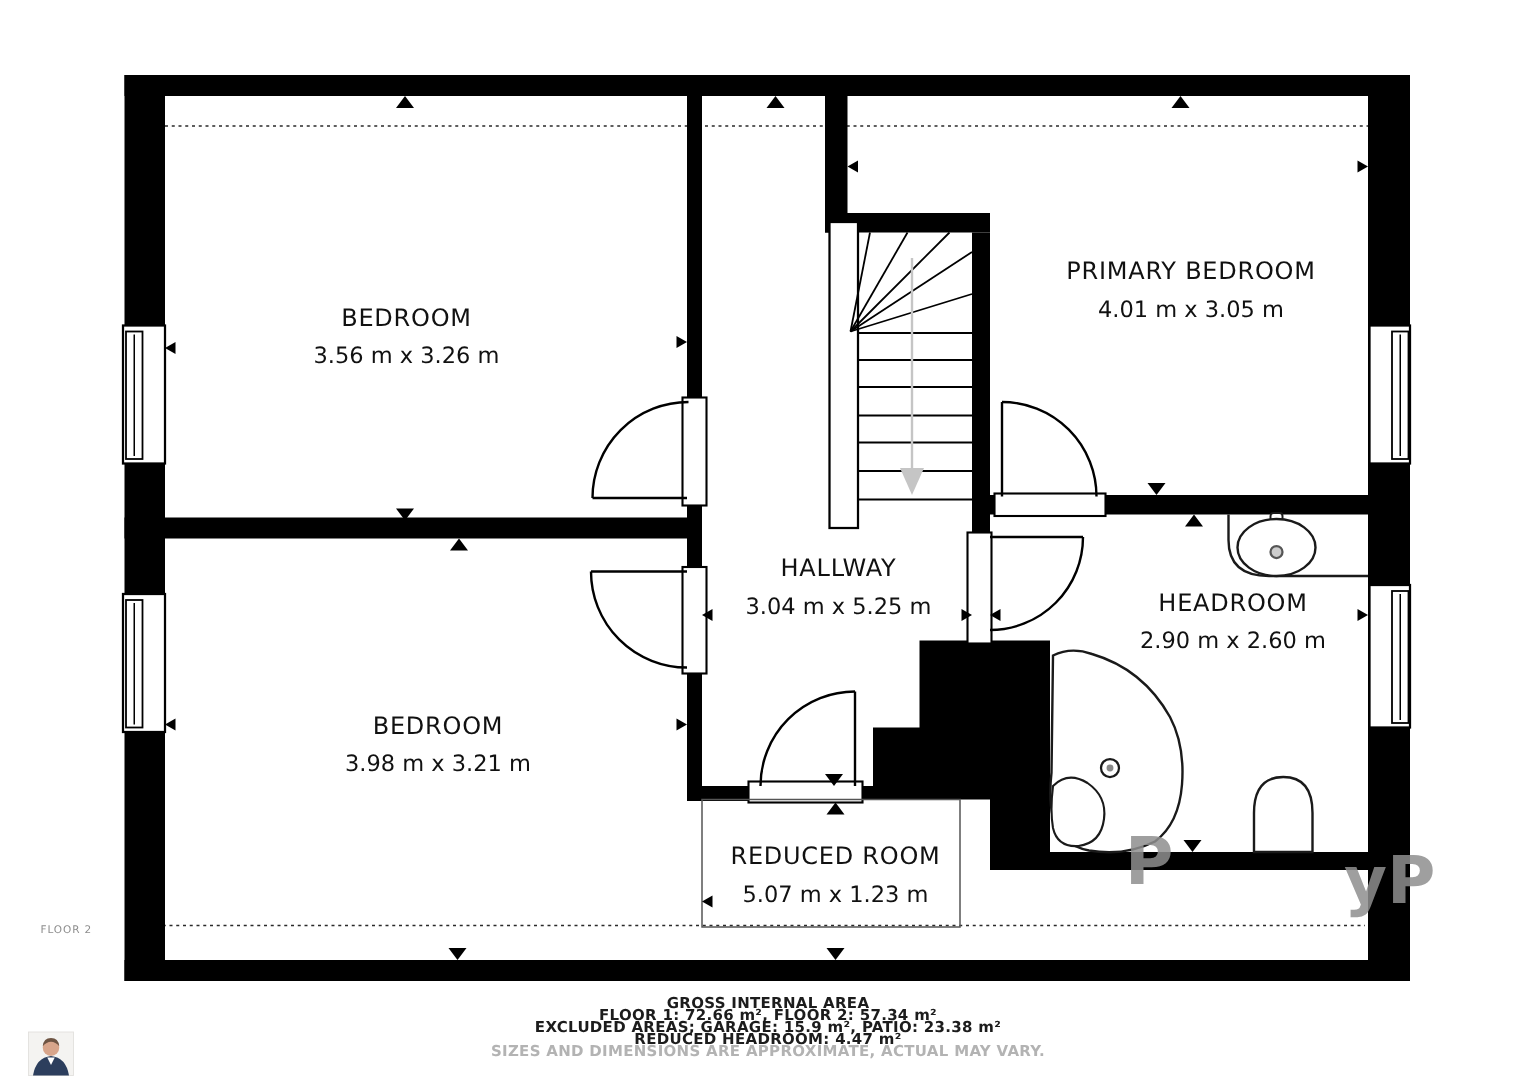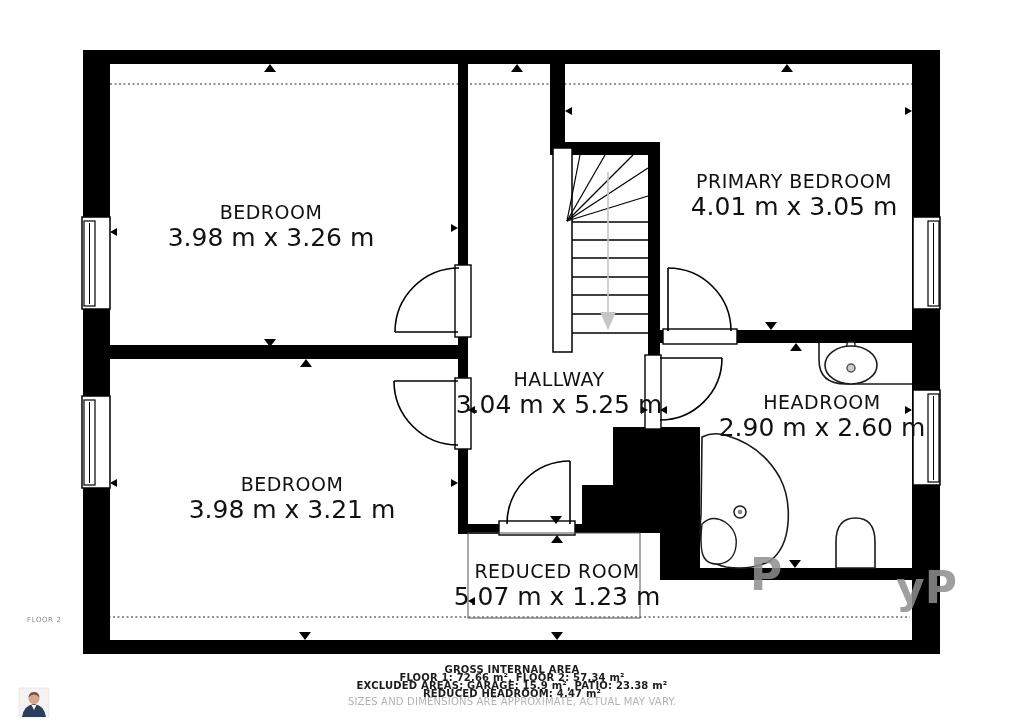--- a/index.html
+++ b/index.html
@@ -1,25 +1,25 @@
 <!DOCTYPE html>
 <html><head>
 <meta charset="utf-8">
 <style>
   html,body{margin:0;padding:0;background:#fff;}
   #stage{position:relative;width:1024px;height:724px;background:#ffffff;overflow:hidden;
          font-family:"DejaVu Sans","Liberation Sans",sans-serif;}
   #plan-svg{position:absolute;left:0;top:0;}
   .room-label{position:absolute;transform:translateX(-50%);text-align:center;color:#111;white-space:nowrap;}
-  .room-label .rname{display:block;font-size:19px;line-height:26px;letter-spacing:.5px;}
-  .room-label .rdims{display:block;font-size:25px;line-height:25px;}
+  .room-label .rname{display:block;font-size:16px;line-height:26px;letter-spacing:.5px;}
+  .room-label .rdims{display:block;font-size:15px;line-height:25px;}
   .floor-tag{position:absolute;left:27px;top:616px;font-size:7px;letter-spacing:.6px;color:#8d8d8d;}
   .footer{position:absolute;left:0;right:0;top:666px;text-align:center;color:#1c1c1c;}
   .footer div{font-size:10px;line-height:8px;font-weight:bold;letter-spacing:.2px;}
-  .footer .disclaimer{color:#b3b3b3;font-weight:normal;}
+  .footer .disclaimer{color:#b3b3b3;font-weight:bold;}
   .wm{position:absolute;color:#8f8f8f;opacity:.85;font-weight:bold;font-size:44px;line-height:1;pointer-events:none;}
   #wm-left{left:750px;top:553px;}
   #wm-right{left:896px;top:566px;}
 </style>
 </head>
 <body>
 
 <div id="stage">
 
   <svg id="plan-svg" width="1024" height="724" viewBox="0 0 1024 724">
@@ -168,21 +168,21 @@
       <rect x="19" y="688" width="30" height="29" fill="#f4f3f1" stroke="#e2e0dd" stroke-width="0.6"></rect>
       <path d="M22 717 Q24 705 34 704 Q44 705 46 717 Z" fill="#2c3e5d"></path>
       <path d="M31.5 705 L34 710 L36.5 705 Z" fill="#ffffff"></path>
       <circle cx="34" cy="698.5" r="5.5" fill="#d8a58b"></circle>
       <path d="M28.5 697.5 Q29 692 34 692 Q39 692 39.5 697.5 Q37 694.5 34 694.5 Q31 694.5 28.5 697.5 Z" fill="#6e5443"></path>
     </g>
   </svg>
 
   <div class="room-label" style="left:271px;top:199px;">
     <span class="rname">BEDROOM</span>
-    <span class="rdims">3.98 m x 3.26 m</span>
+    <span class="rdims">3.56 m x 3.26 m</span>
   </div>
   <div class="room-label" style="left:794px;top:168px;">
     <span class="rname">PRIMARY BEDROOM</span>
     <span class="rdims">4.01 m x 3.05 m</span>
   </div>
   <div class="room-label" style="left:559px;top:366px;">
     <span class="rname">HALLWAY</span>
     <span class="rdims">3.04 m x 5.25 m</span>
   </div>
   <div class="room-label" style="left:822px;top:389px;">

